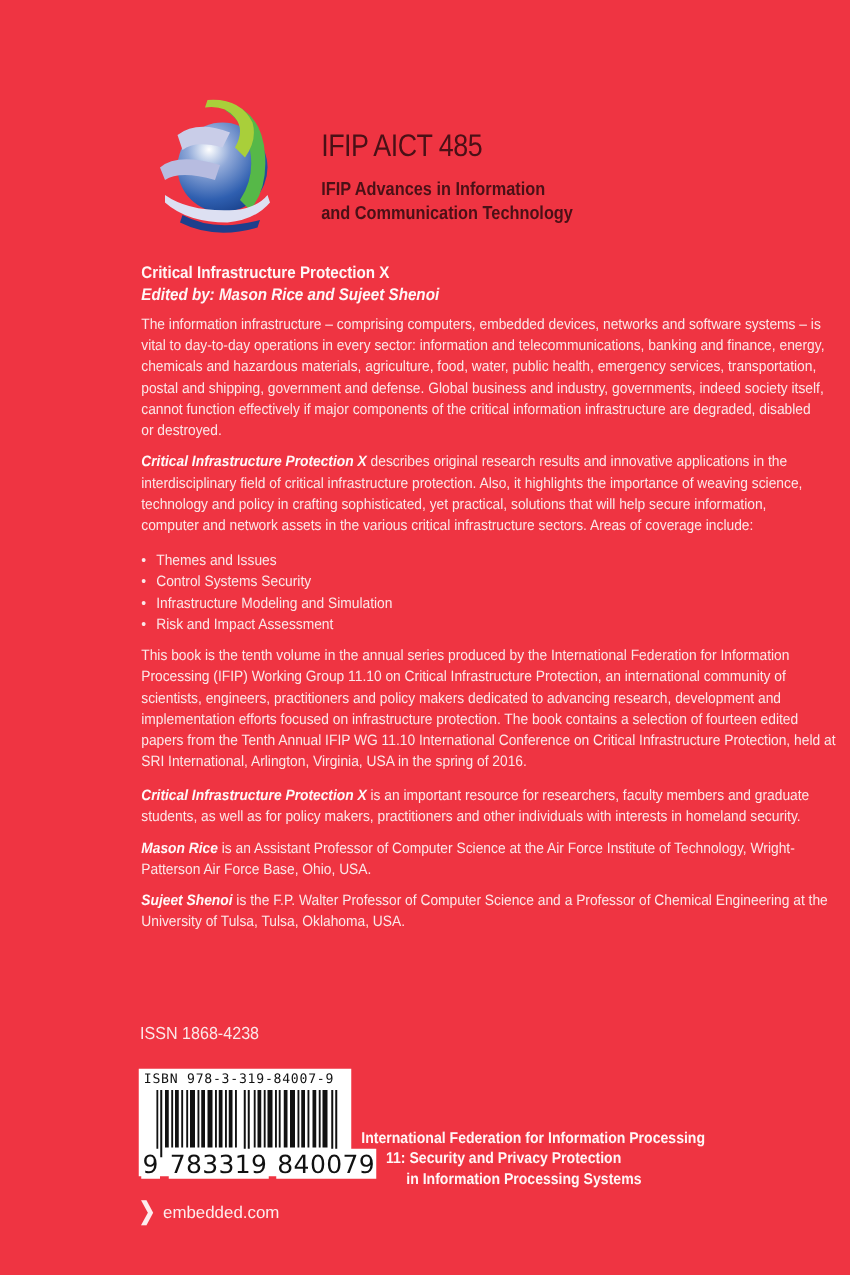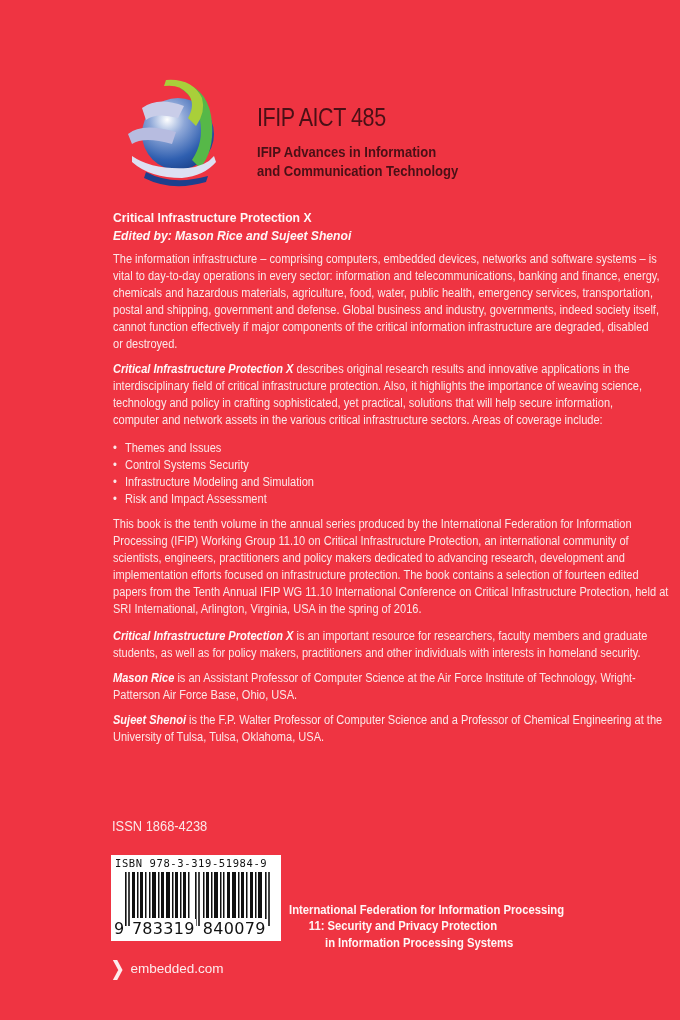--- a/index.html
+++ b/index.html
@@ -56,21 +56,21 @@
   #barcode-box {
     left:111px; top:855px; width:170px; height:86px; background:#ffffff;
   }
   #isbn-text {
     position:absolute; left:4px; top:2px; font-family:"DejaVu Sans Mono", monospace;
     font-size:10.5px; color:#111; letter-spacing:0.6px; white-space:nowrap;
   }
   #bars { position:absolute; left:14px; top:17px; width:150px; height:54px; }
   #ean-text {
     position:absolute; left:2px; top:64px; font-family:"DejaVu Sans", sans-serif;
-    font-size:16px; color:#111; white-space:nowrap; letter-spacing:0.3px;
+    font-size:20px; color:#111; white-space:nowrap; letter-spacing:0.3px;
   }
   #ean-text span { background:#fff; padding:0 1px; }
 
   #ifip-footer { left:289px; top:902px; font-size:12.5px; font-weight:bold; color:#fff6f6; line-height:16.3px; transform:scaleX(0.9); transform-origin:left top; }
   #ifip-footer .l { display:block; white-space:nowrap; }
   #ifip-footer .l2 { padding-left:22px; }
   #ifip-footer .l3 { padding-left:40px; }
 
   #springer { left:111px; top:959px; display:flex; align-items:center; font-size:13.5px; color:#fdeced; }
   #springer .chev { font-weight:bold; font-size:16px; margin-right:6px; transform:scaleY(1.2); }
@@ -160,21 +160,21 @@
 </div>
 
 <div id="p6" class="abs para">
   <span class="line"><b>Sujeet Shenoi</b><span> is the F.P. Walter Professor of Computer Science and a Professor of Chemical Engineering at the</span></span>
   <span class="line">University of Tulsa, Tulsa, Oklahoma, USA.</span>
 </div>
 
 <div id="issn" class="abs">ISSN 1868-4238</div>
 
 <div id="barcode-box" class="abs">
-  <div id="isbn-text">ISBN 978-3-319-51984-9</div>
+  <div id="isbn-text">ISBN 978-3-319-84007-9</div>
   <svg id="bars" viewBox="0 0 150 54" preserveAspectRatio="none">
     <g fill="#111">
       <rect x="0" y="0" width="1.6" height="54"></rect>
         <rect x="3.2" y="0" width="1.6" height="54"></rect>
       <rect x="7" y="0" width="3" height="46"></rect>
         <rect x="12" y="0" width="1.5" height="46"></rect>
       <rect x="15" y="0" width="3" height="46"></rect>
         <rect x="20" y="0" width="1.5" height="46"></rect>
       <rect x="24" y="0" width="1.5" height="46"></rect>
         <rect x="27" y="0" width="4" height="46"></rect>

